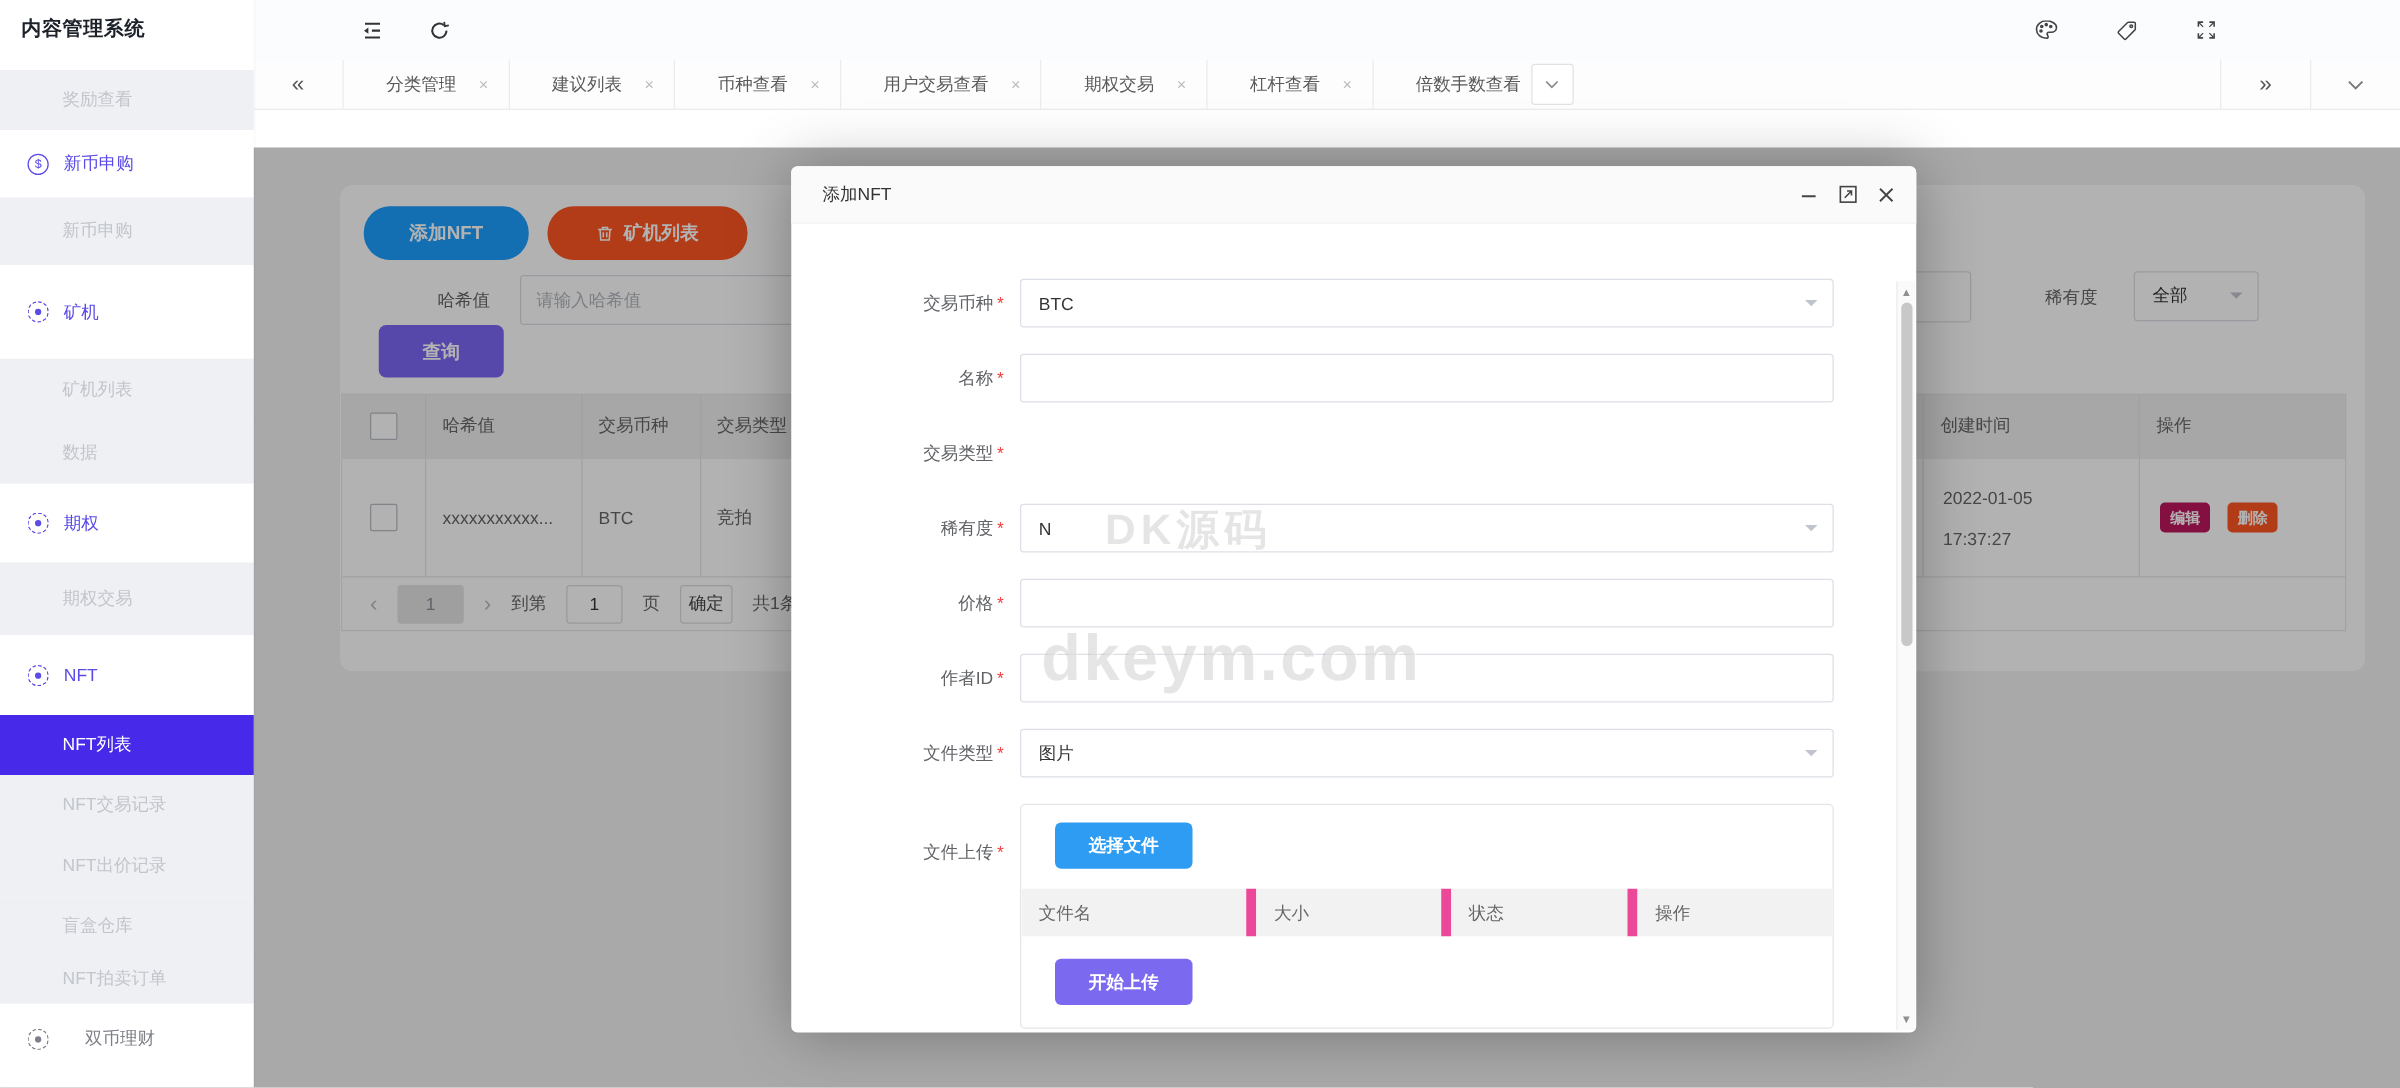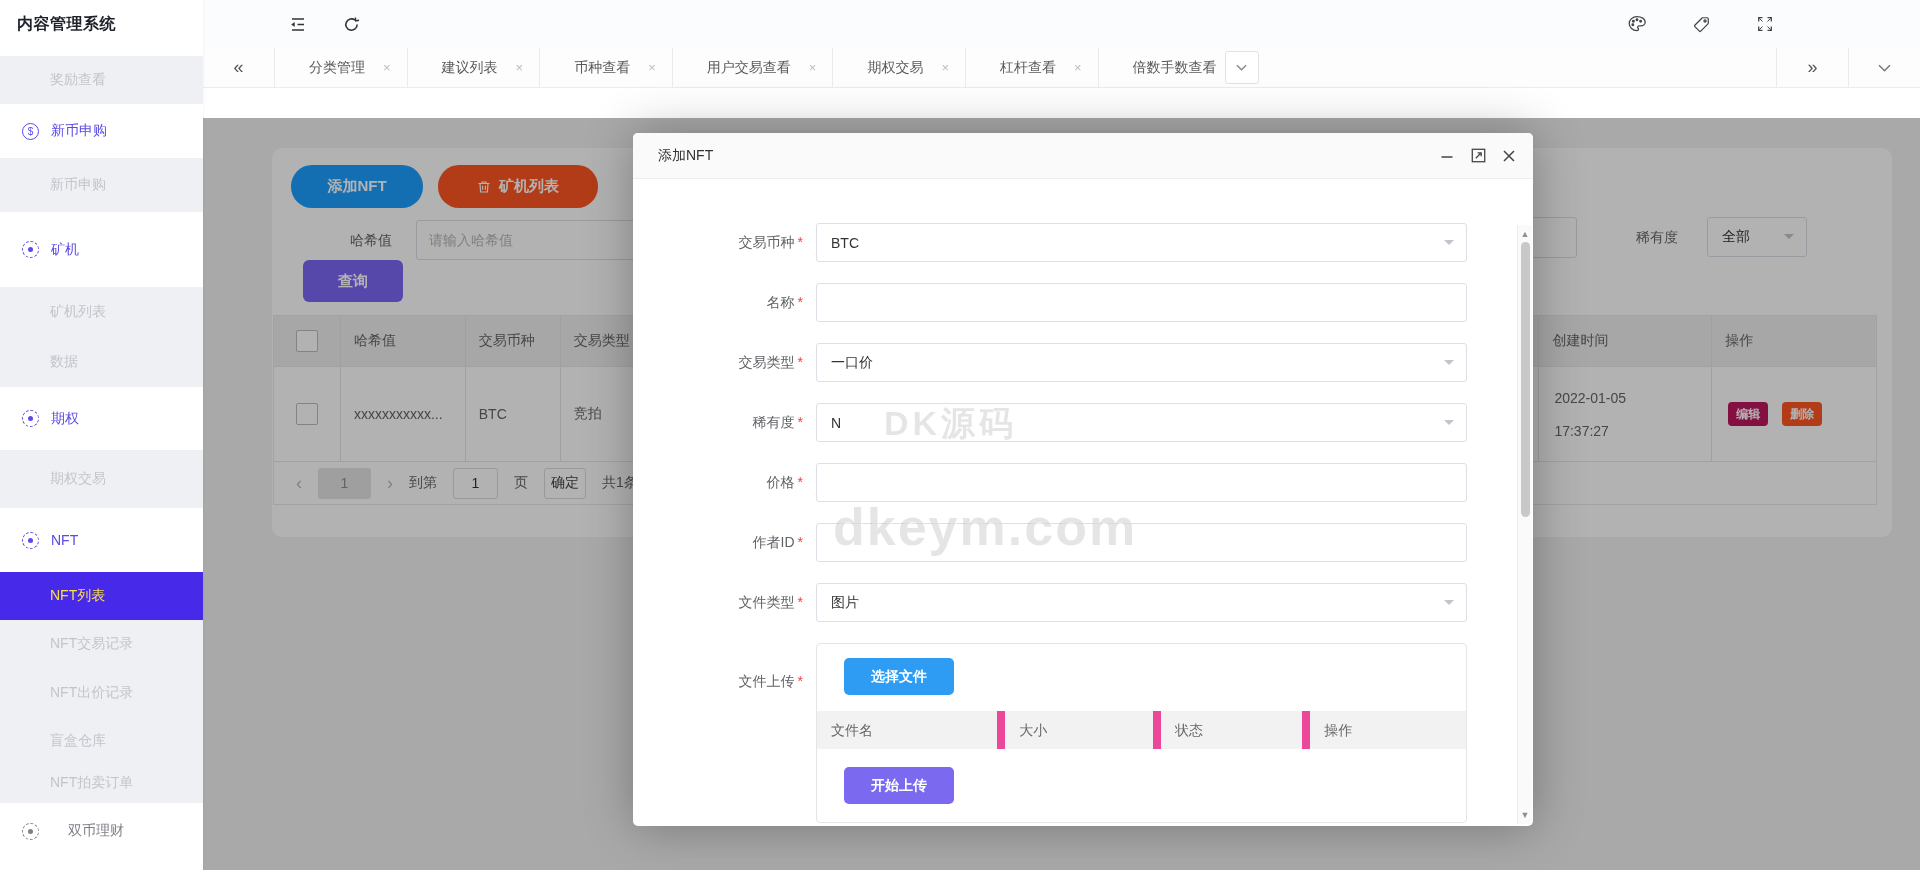--- a/index.html
+++ b/index.html
@@ -7,21 +7,21 @@
   body { font-family:"Liberation Sans","DejaVu Sans",sans-serif; background:#fff; position:relative; font-size:14px; color:#333; }
   .abs { position:absolute; }
 
   
   #sidebar { position:absolute; left:0; top:0; width:203px; height:870px; background:#fff; z-index:30; box-shadow:1px 0 2px rgba(0,0,0,.04); }
   .logo { height:48px; line-height:48px; padding-left:17px; font-size:16px; font-weight:bold; color:#1d2129; letter-spacing:.5px; }
   .side-item { position:absolute; left:0; width:203px; display:flex; align-items:center; cursor:pointer; }
   .side-sub { background:#eef0f4; color:#c2c5cb; padding-left:50px; }
   .side-parent { background:#fff; color:#5a4ae6; padding-left:22px; gap:12px; }
   .side-parent.muted { color:#7c7f87; }
-  .side-selected { background:#4629e9; color:#fde047; padding-left:50px; font-size:14px; }
+  .side-selected { background:#4629e9; color:#ffffff; padding-left:50px; font-size:14px; }
   .icon-circle { width:17px; height:17px; border:1px solid currentColor; border-radius:50%; display:inline-flex; align-items:center; justify-content:center; font-size:10px; flex:none; }
   .icon-compass { width:17px; height:17px; border:1px dashed currentColor; border-radius:50%; display:inline-flex; align-items:center; justify-content:center; flex:none; }
   .icon-compass::before { content:""; width:5px; height:5px; border-radius:50%; background:currentColor; }
   .icon-dollar::before { content:"$"; }
 
   
   #topbar { position:absolute; left:203px; top:0; right:0; height:48px; background:#fbfcfd; display:flex; align-items:center; }
   .hicon { color:#333; width:20px; height:20px; display:inline-flex; align-items:center; justify-content:center; cursor:pointer; }
   #topbar .right { margin-left:auto; margin-right:145px; display:flex; gap:44px; align-items:center; }
 
@@ -346,26 +346,20 @@
         </div>
     </div>
 
     <div class="frow" style="top:104px;border-radius:10px;">
       <span class="flabel"><span>名称</span><span class="star">*</span></span>
       <div class="fctrl"><input class="input" style=""></div>
     </div>
 
     <div class="frow" style="top:164px;">
       <span class="flabel"><span>交易类型</span><span class="star">*</span></span>
-      <div class="fctrl">
-          <div class="selbox">
-            <span>一口价</span>
-            <span class="sel-caret"></span>
-          </div>
-        </div>
     </div>
 
     <div class="frow" style="top:224px;">
       <span class="flabel"><span>稀有度</span><span class="star">*</span></span>
       <div class="fctrl">
           <div class="selbox">
             <span>N</span>
             <span class="sel-caret"></span>
           </div>
         </div>

